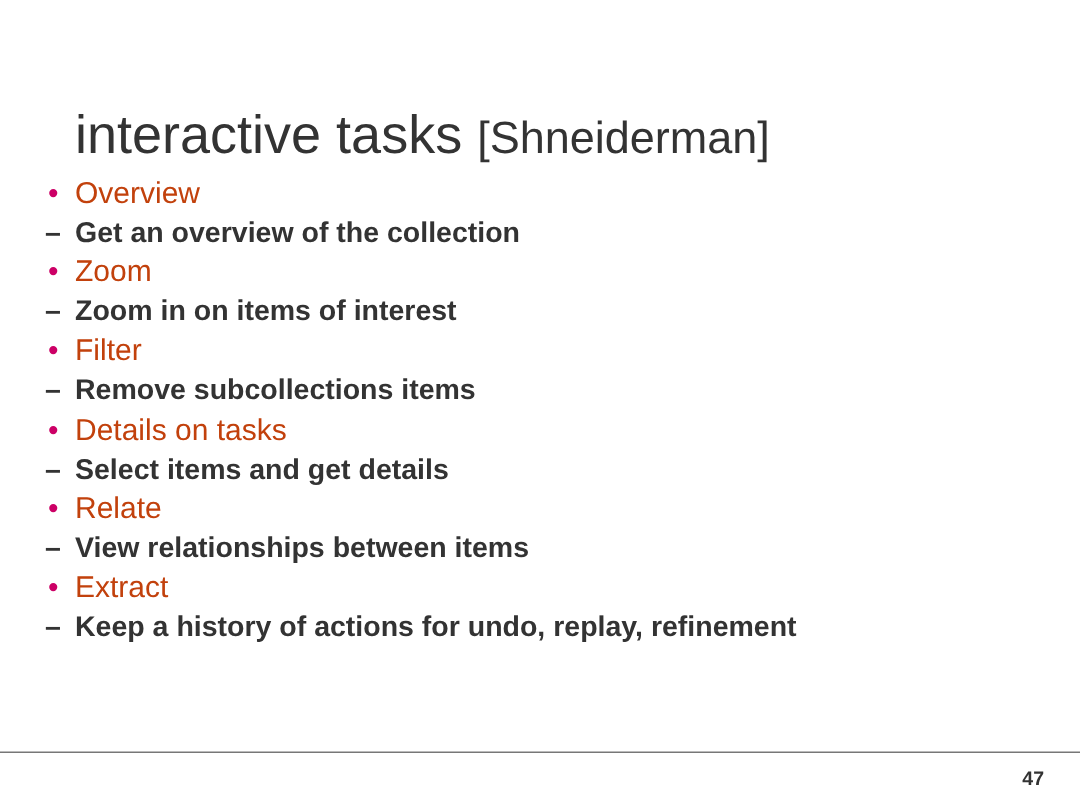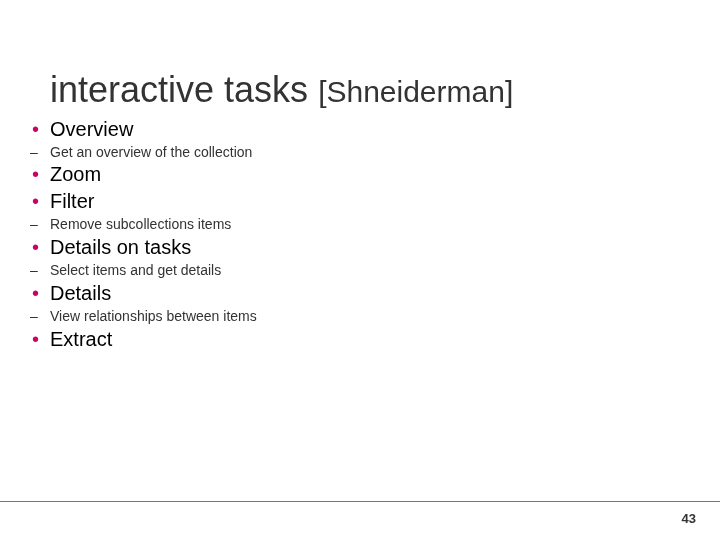--- a/index.html
+++ b/index.html
@@ -35,35 +35,36 @@
     padding: 0;
     margin: 0;
   }
   .bullets > li {
     margin: 0;
     padding: 0;
   }
   .l1 {
     font-size: 20px;
     line-height: 1.35;
-    color: #000000;
+    color: #c2410c;
     padding-left: 18px;
   }
   .l1::before {
     content: "•";
     color: #cc0066;
     display: inline-block;
     width: 18px;
     margin-left: -18px;
   }
   .l2 {
-    font-size: 14px;
+    font-size: 19px;
     line-height: 1.35;
     color: #333;
     padding-left: 60px;
+    font-weight: bold;
   }
   .l2::before {
     content: "–";
     color: #333;
     display: inline-block;
     width: 20px;
     margin-left: -20px;
   }
   .pagenum {
     position: absolute;
@@ -89,30 +90,32 @@
   <h1 class="title">
     <span>interactive tasks</span>
     <span class="attr">[Shneiderman]</span>
   </h1>
 
   <ul class="bullets">
     <li class="l1"><span>Overview</span></li>
     <li class="l2"><span>Get an overview of the collection</span></li>
 
     <li class="l1"><span>Zoom</span></li>
+    <li class="l2"><span>Zoom in on items of interest</span></li>
 
     <li class="l1"><span>Filter</span></li>
     <li class="l2"><span>Remove subcollections items</span></li>
 
     <li class="l1"><span>Details on tasks</span></li>
     <li class="l2"><span>Select items and get details</span></li>
 
-    <li class="l1"><span>Details</span></li>
+    <li class="l1"><span>Relate</span></li>
     <li class="l2"><span>View relationships between items</span></li>
 
     <li class="l1"><span>Extract</span></li>
+    <li class="l2"><span>Keep a history of actions for undo, replay, refinement</span></li>
 
   </ul>
 
   <div class="footer-rule"></div>
-  <div class="pagenum">43</div>
+  <div class="pagenum">47</div>
 
 </div>
 
 </body></html>

